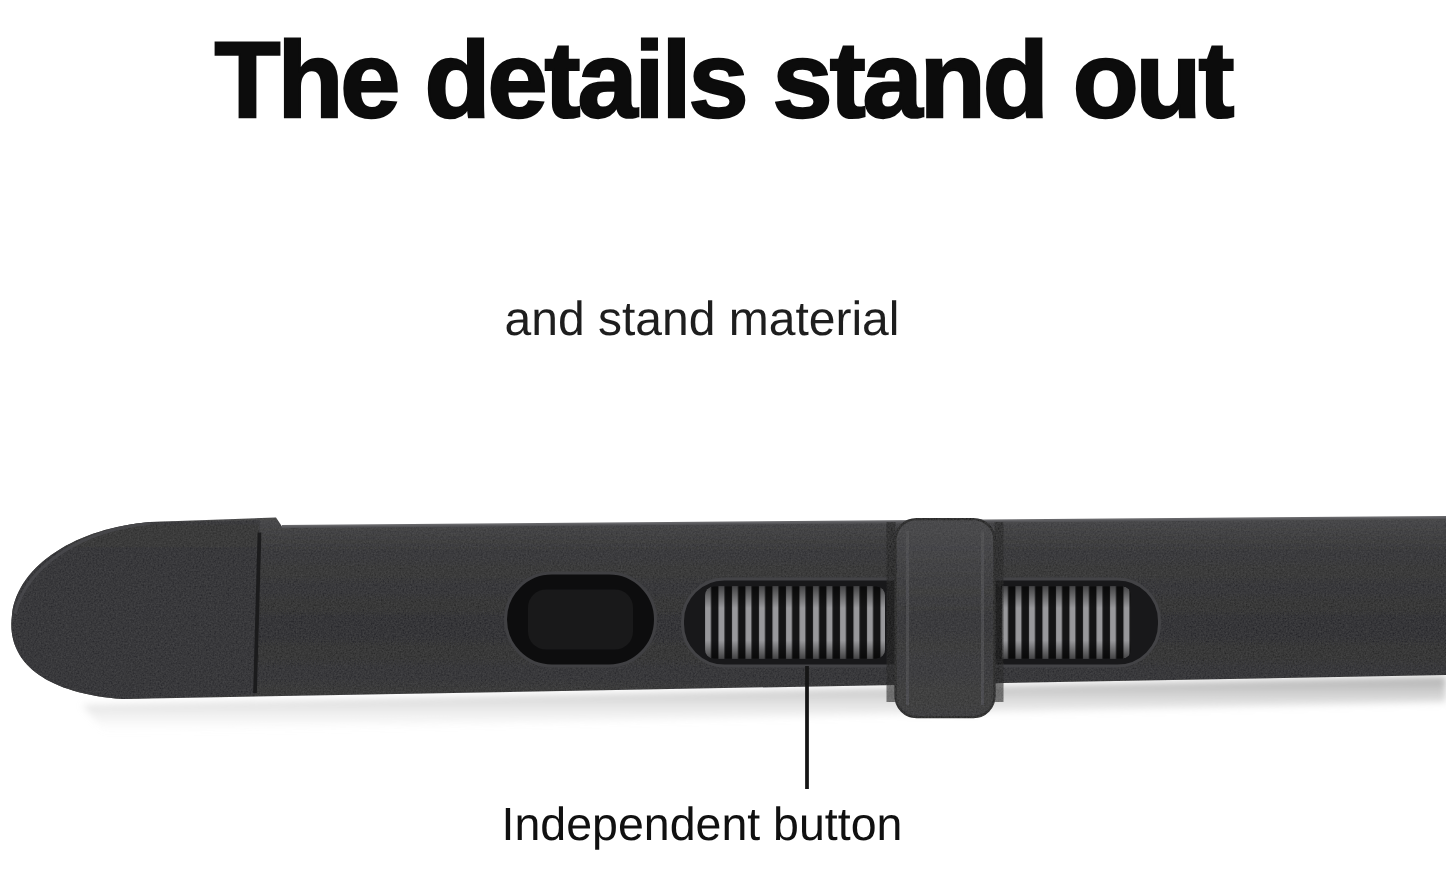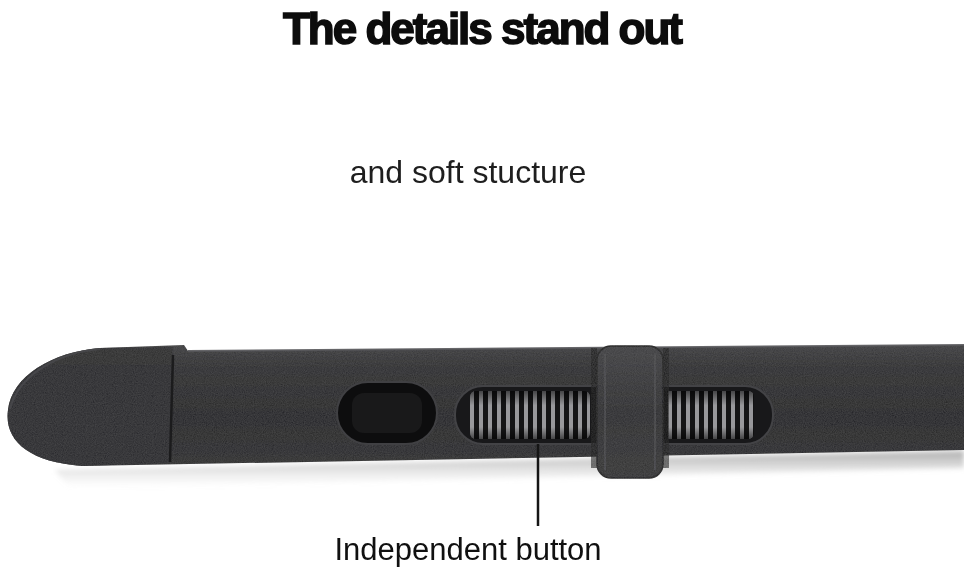--- a/index.html
+++ b/index.html
@@ -9,24 +9,24 @@
   }
   .page {
     position: relative;
     width: 964px;
     height: 587px;
     background: #ffffff;
     overflow: hidden;
     font-family: "Liberation Sans", sans-serif;
   }
   .headline {
-    margin: 0;
+    margin: 11px;
     padding-top: 6px;
     text-align: center;
-    font-size: 44px;
+    font-size: 72px;
     line-height: 1.05;
     font-weight: 900;
     letter-spacing: -2px;
     color: #0c0c0c;
     -webkit-text-stroke: 1.5px #0c0c0c;
   }
   .subtitle {
     margin: 52px 0 0 0;
     text-align: center;
     font-size: 32px;
@@ -55,21 +55,21 @@
 </style>
 </head>
 <body>
 
 <div class="page">
 
   <h1 class="headline">The details stand out</h1>
 
   <p class="subtitle">
     <br>
-    <span>and soft stucture</span>
+    <span>and stand material</span>
   </p>
 
   <div class="photo">
     <svg width="964" height="200" viewBox="0 0 964 200" aria-hidden="true">
       <defs>
         <linearGradient id="caseGrad" x1="0" y1="0" x2="0" y2="1">
           <stop offset="0" stop-color="#3d3d3f"></stop>
           <stop offset="0.18" stop-color="#2c2c2e"></stop>
           <stop offset="0.6" stop-color="#232325"></stop>
           <stop offset="1" stop-color="#2a2a2c"></stop>

